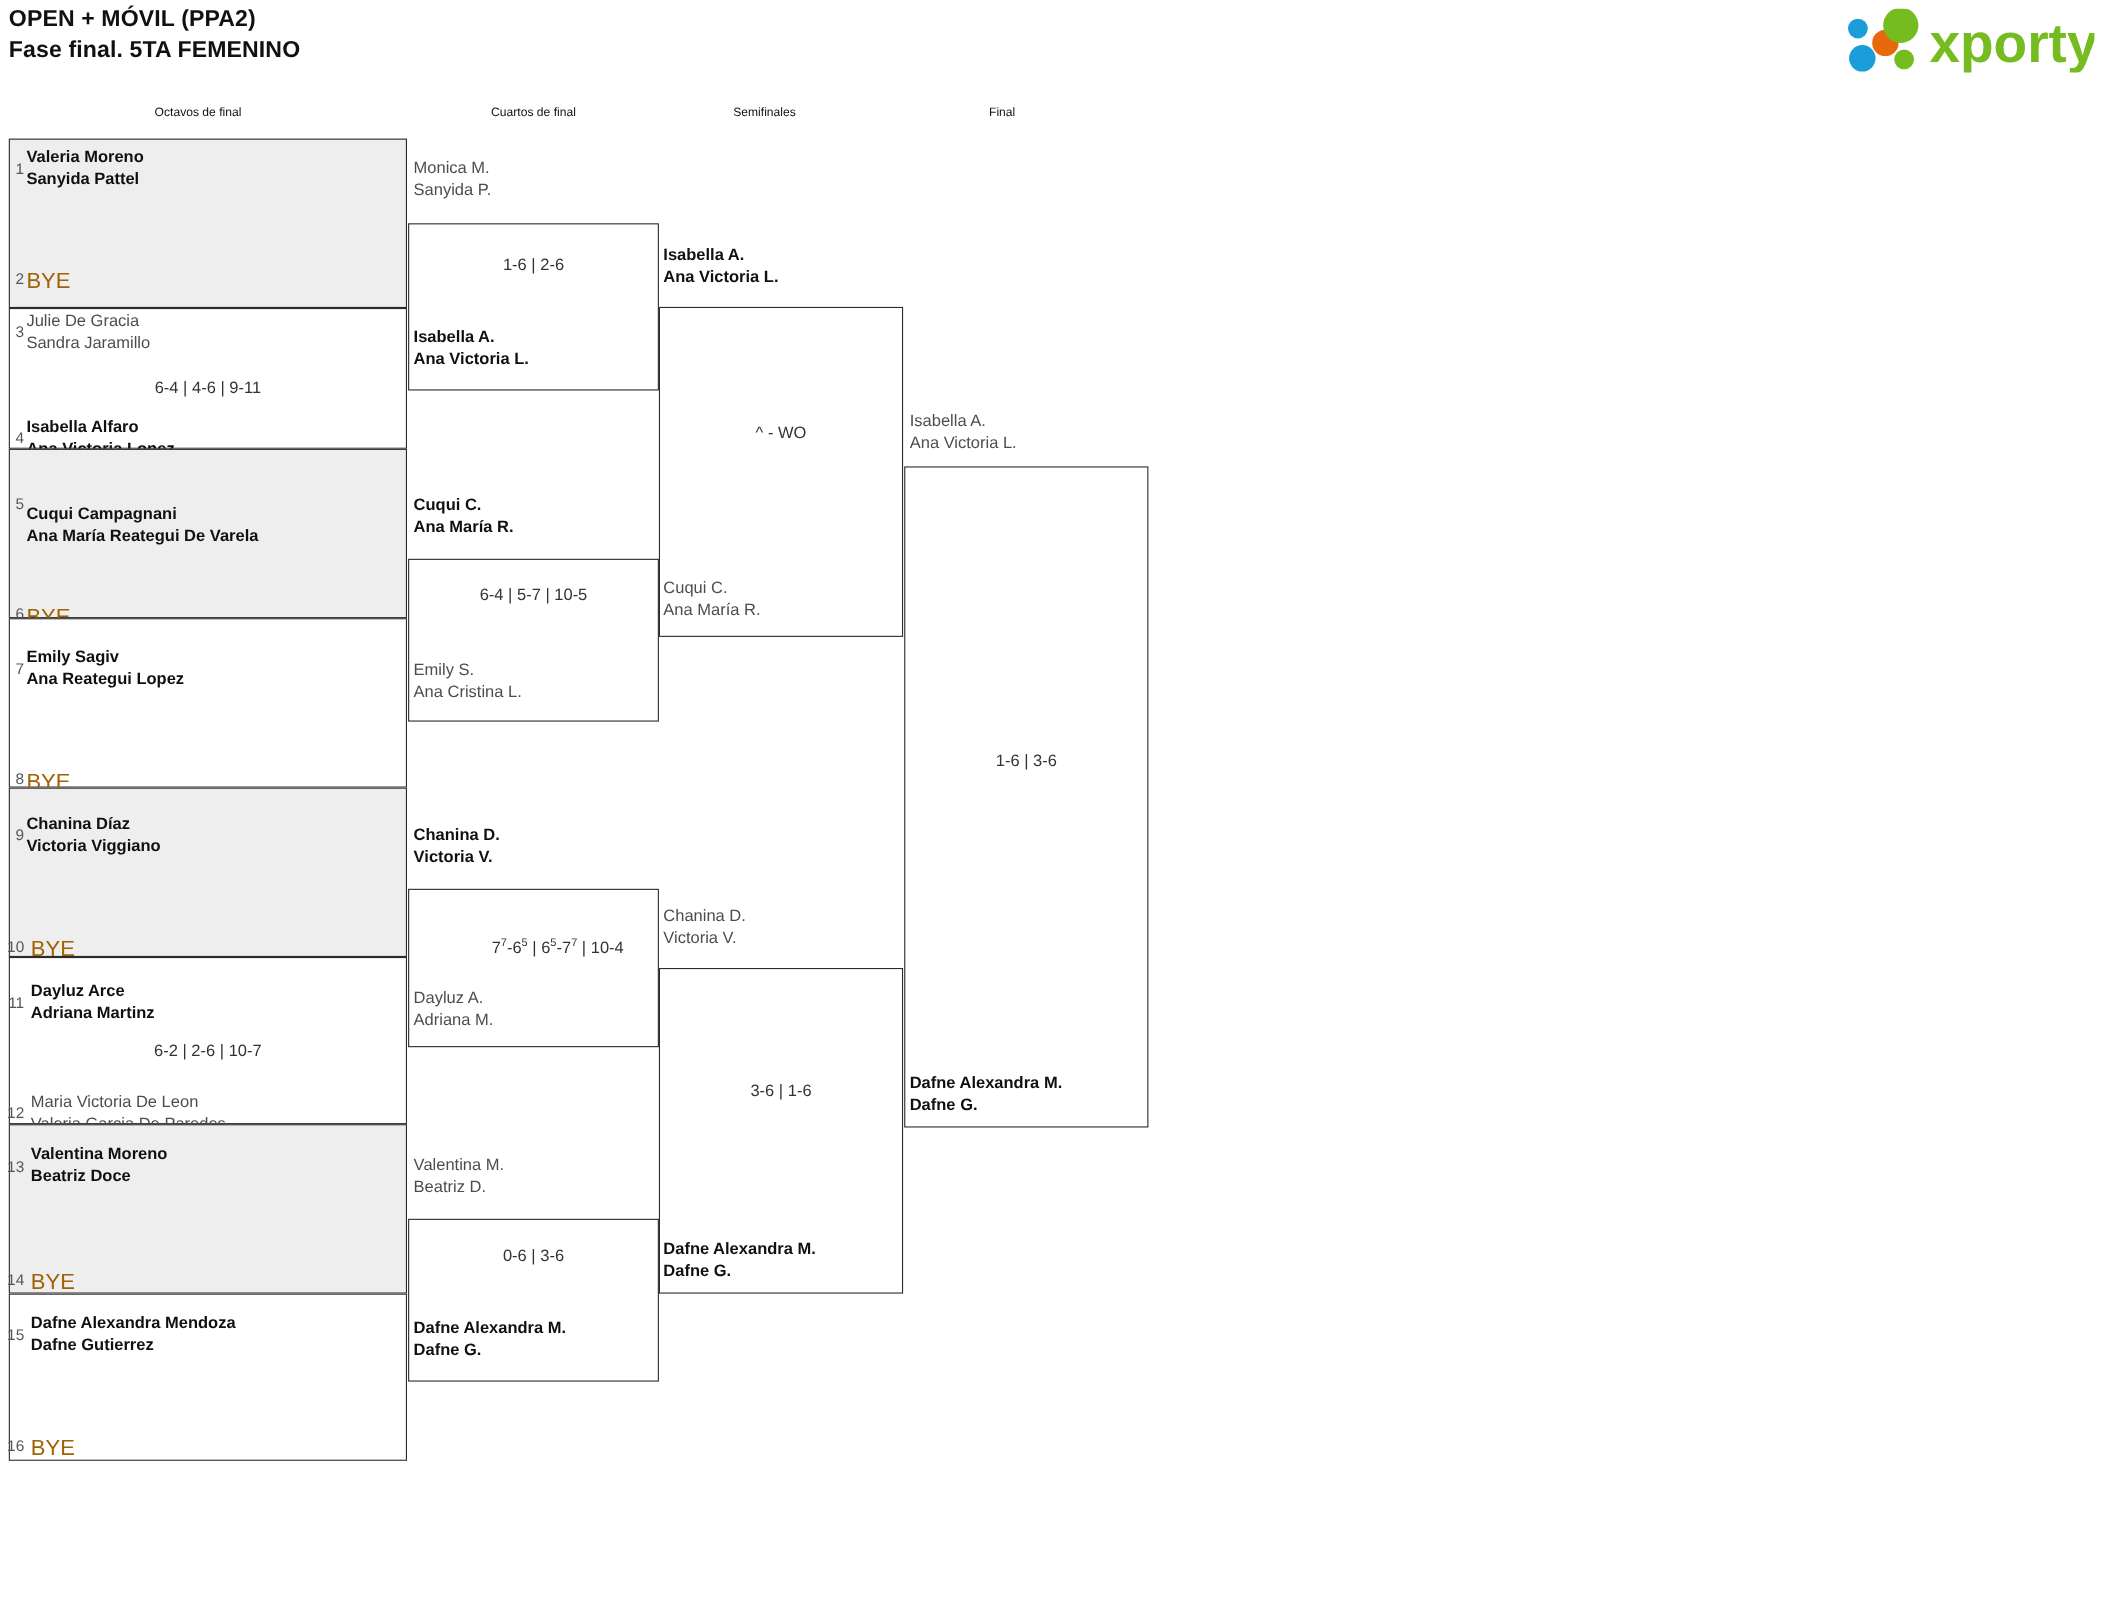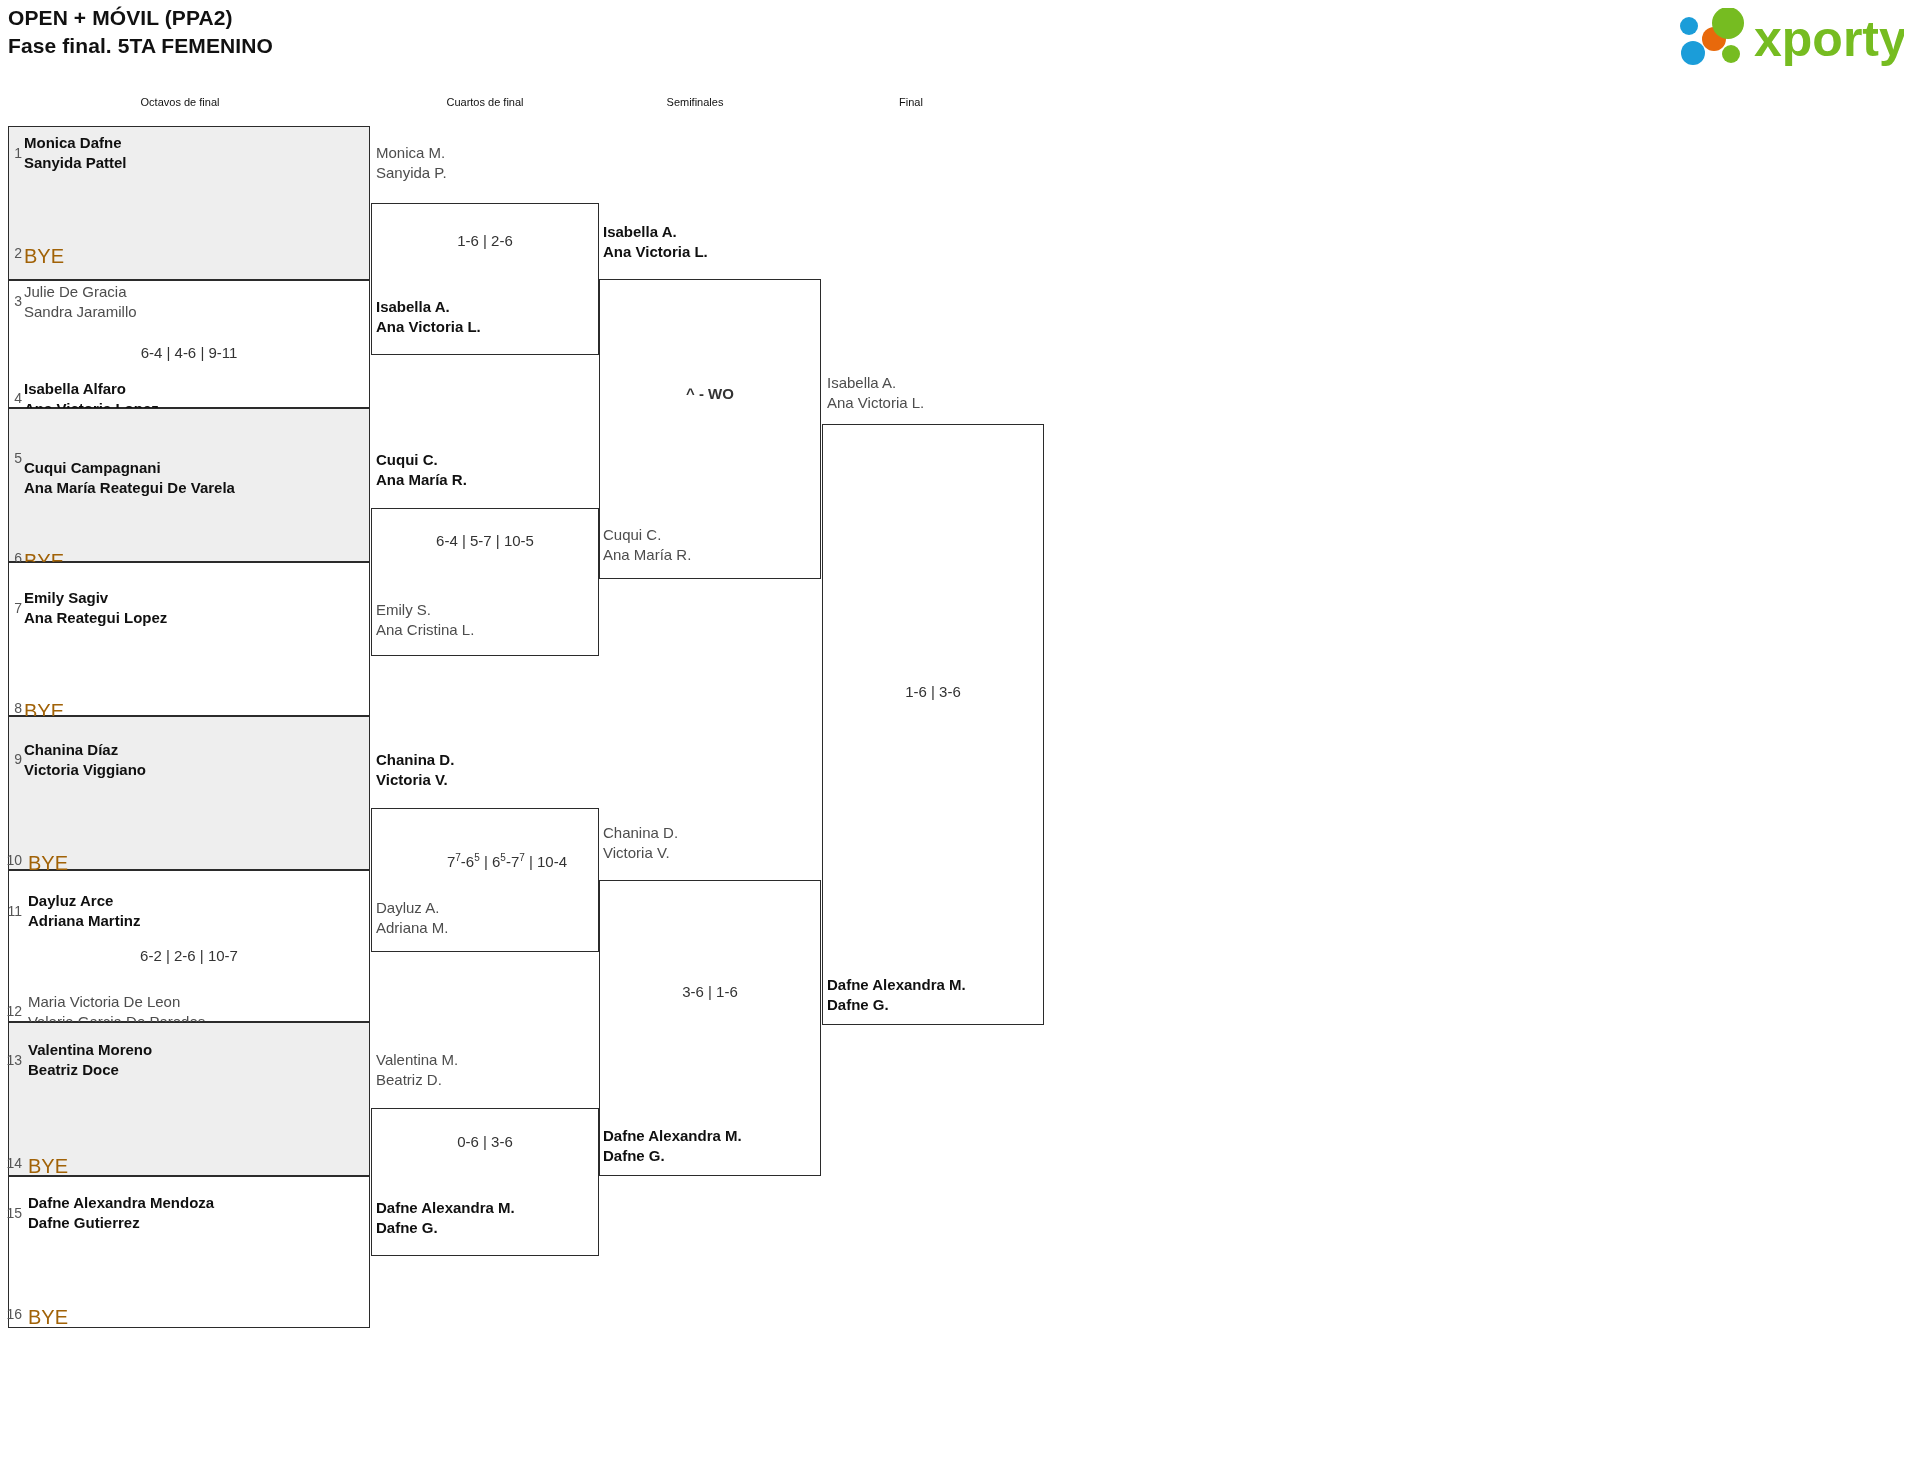--- a/index.html
+++ b/index.html
@@ -123,21 +123,21 @@
 <div class="round-header" style="left:60px;  width:240px;">Octavos de final</div>
 <div class="round-header" style="left:365px; width:240px;">Cuartos de final</div>
 <div class="round-header" style="left:590px; width:210px;">Semifinales</div>
 <div class="round-header" style="left:826px; width:170px;">Final</div>
 
 <div class="bracket">
 
   <div class="slot-box shaded" style="left:8px; top:126px; width:362px; height:154px;"></div>
   <div class="seed-num" style="left:0px;  top:145px;">1</div>
   <div class="pair winner" style="left:24px; top:133px;">
-    <span class="ln">Monica Dafne</span>
+    <span class="ln">Valeria Moreno</span>
     <span class="ln">Sanyida Pattel</span>
   </div>
   <div class="seed-num" style="left:0px;  top:245px;">2</div>
   <div class="bye-label" style="left:24px; top:245px;">BYE</div>
 
   <div class="slot-box plain" style="left:8px; top:280px; width:362px; height:128px;"></div>
   <div class="seed-num" style="left:0px;  top:293px;">3</div>
   <div class="pair loser" style="left:24px; top:282px;">
     <span class="ln">Julie De Gracia</span>
     <span class="ln">Sandra Jaramillo</span>
@@ -251,21 +251,21 @@
   <div class="pair winner" style="left:376px; top:1198px;">
     <span class="ln">Dafne Alexandra M.</span>
     <span class="ln">Dafne G.</span>
   </div>
 
   <div class="pair winner" style="left:603px; top:222px;">
     <span class="ln">Isabella A.</span>
     <span class="ln">Ana Victoria L.</span>
   </div>
   <div class="match-box" style="left:599px; top:279px; width:222px; height:300px;"></div>
-  <div class="score" style="left:599px; top:385px; width:222px;font-weight:bold;">^ - WO</div>
+  <div class="score" style="left:599px; top:385px; width:222px;">^ - WO</div>
   <div class="pair loser" style="left:603px; top:525px;">
     <span class="ln">Cuqui C.</span>
     <span class="ln">Ana María R.</span>
   </div>
 
   <div class="pair loser" style="left:603px; top:823px;">
     <span class="ln">Chanina D.</span>
     <span class="ln">Victoria V.</span>
   </div>
   <div class="match-box" style="left:599px; top:880px; width:222px; height:296px;"></div>

